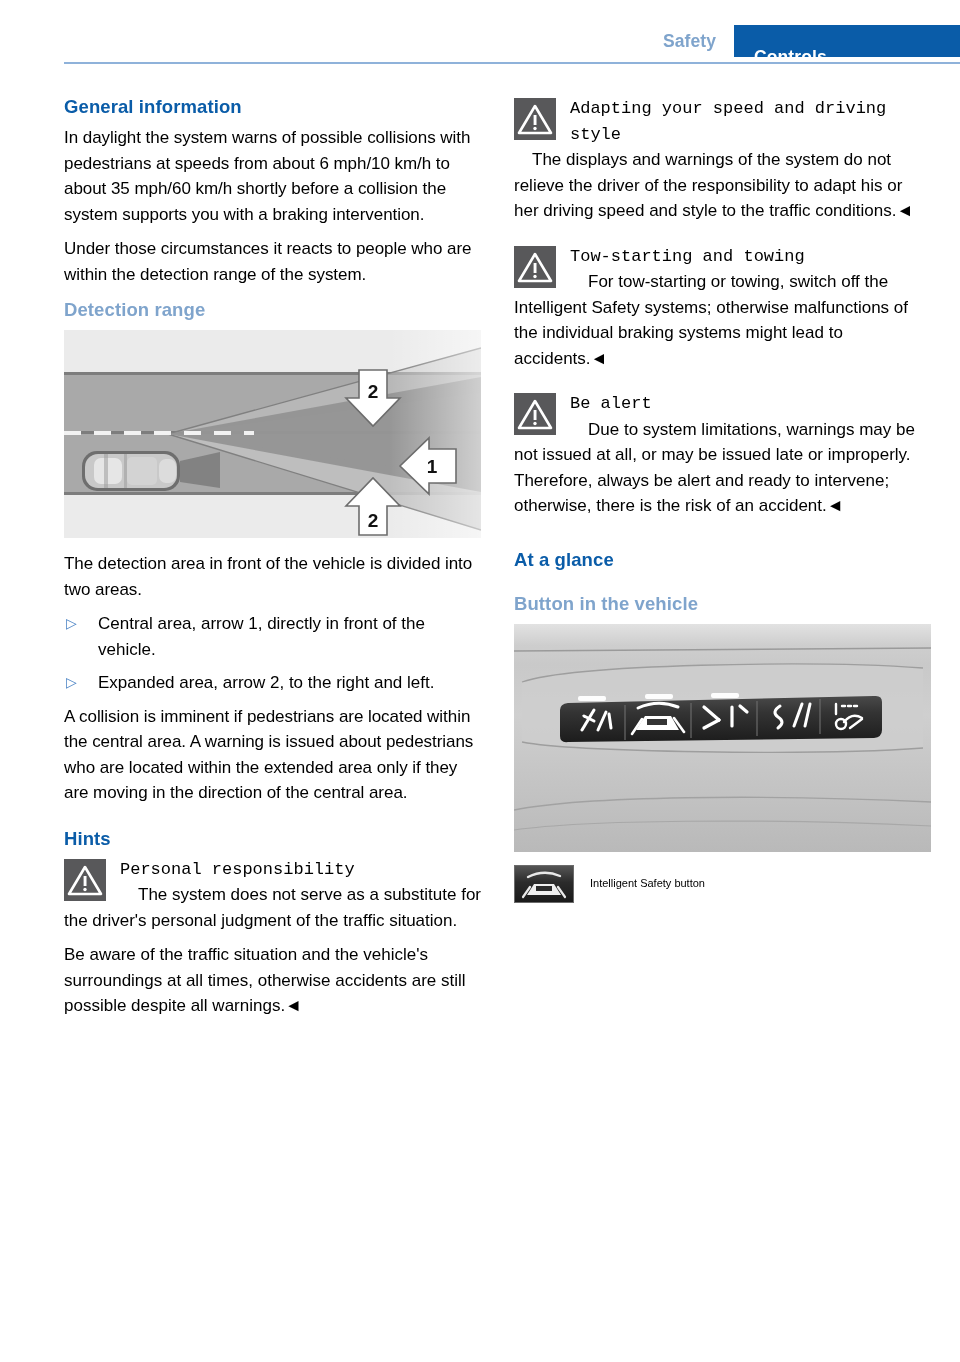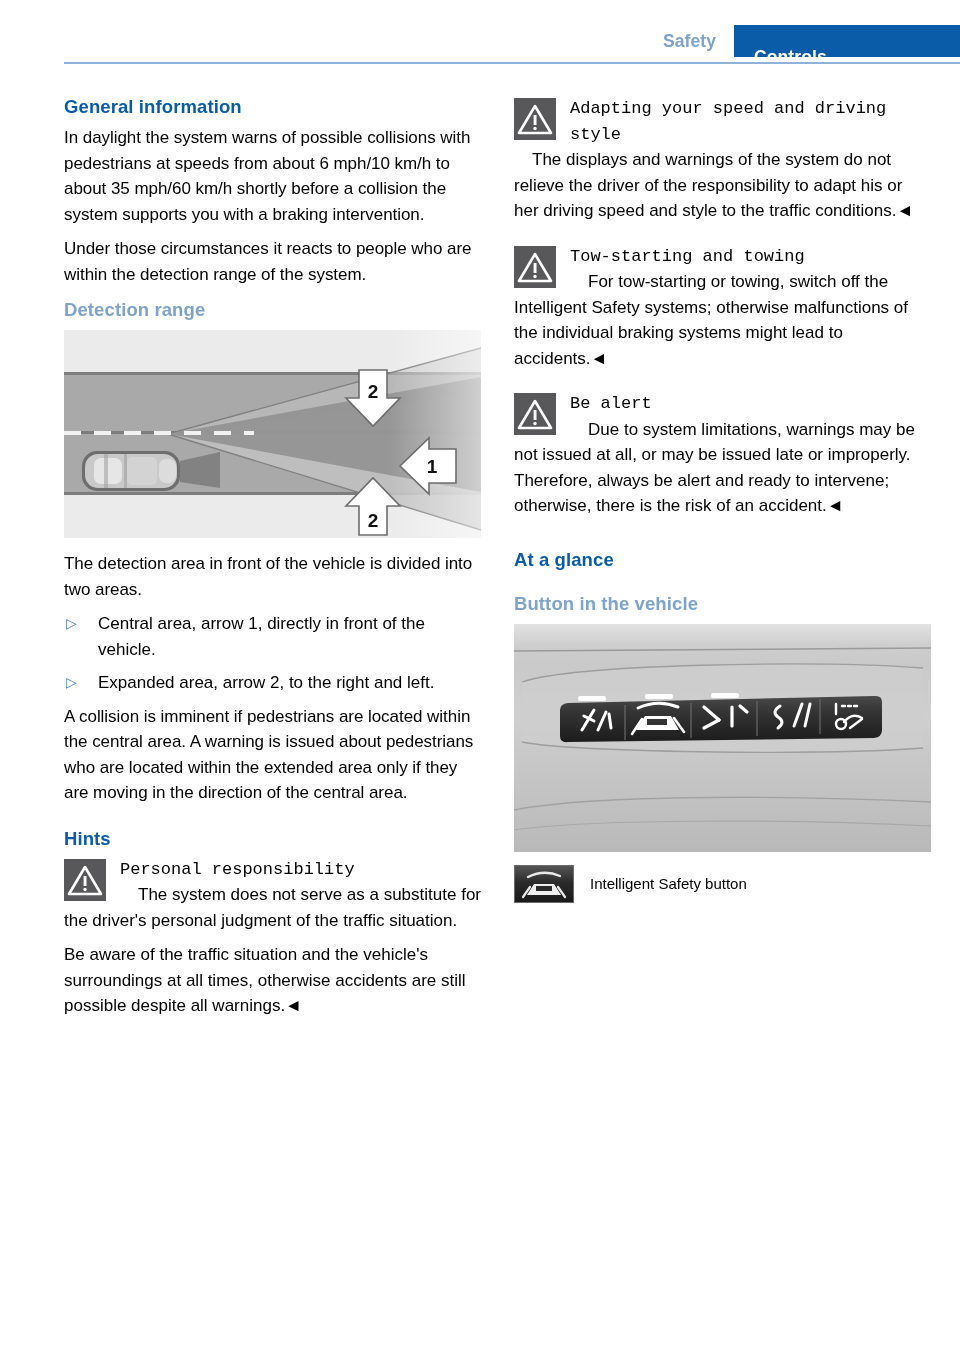--- a/index.html
+++ b/index.html
@@ -73,21 +73,21 @@
   
   .photo { position: relative; width: 417px; height: 228px; margin: 4px 0 13px 0; overflow: hidden; }
 
   
   .caption { display: flex; align-items: center; margin-top: 4px; }
   .caption-icon {
     width: 60px; height: 38px; flex: 0 0 60px; margin-right: 16px;
     border: 1px solid #6b6b6b; position: relative; overflow: hidden;
     background: linear-gradient(180deg,#555 0%,#2b2b2b 45%,#1a1a1a 100%);
   }
-  .caption-text { font-size: 15px; line-height: 25.5px; color: #000; }
+  .caption-text { font-size: 11px; line-height: 25.5px; color: #000; }
 
   
   .footer-rule {
     position: absolute; top: 1308px; left: 866px; width: 66px; height: 3px;
     background: #1e72bb;
   }
   .page-num {
     position: absolute; top: 1316px; left: 866px; width: 66px;
     text-align: left; font-size: 19px; font-weight: bold; color: #000;
   }

